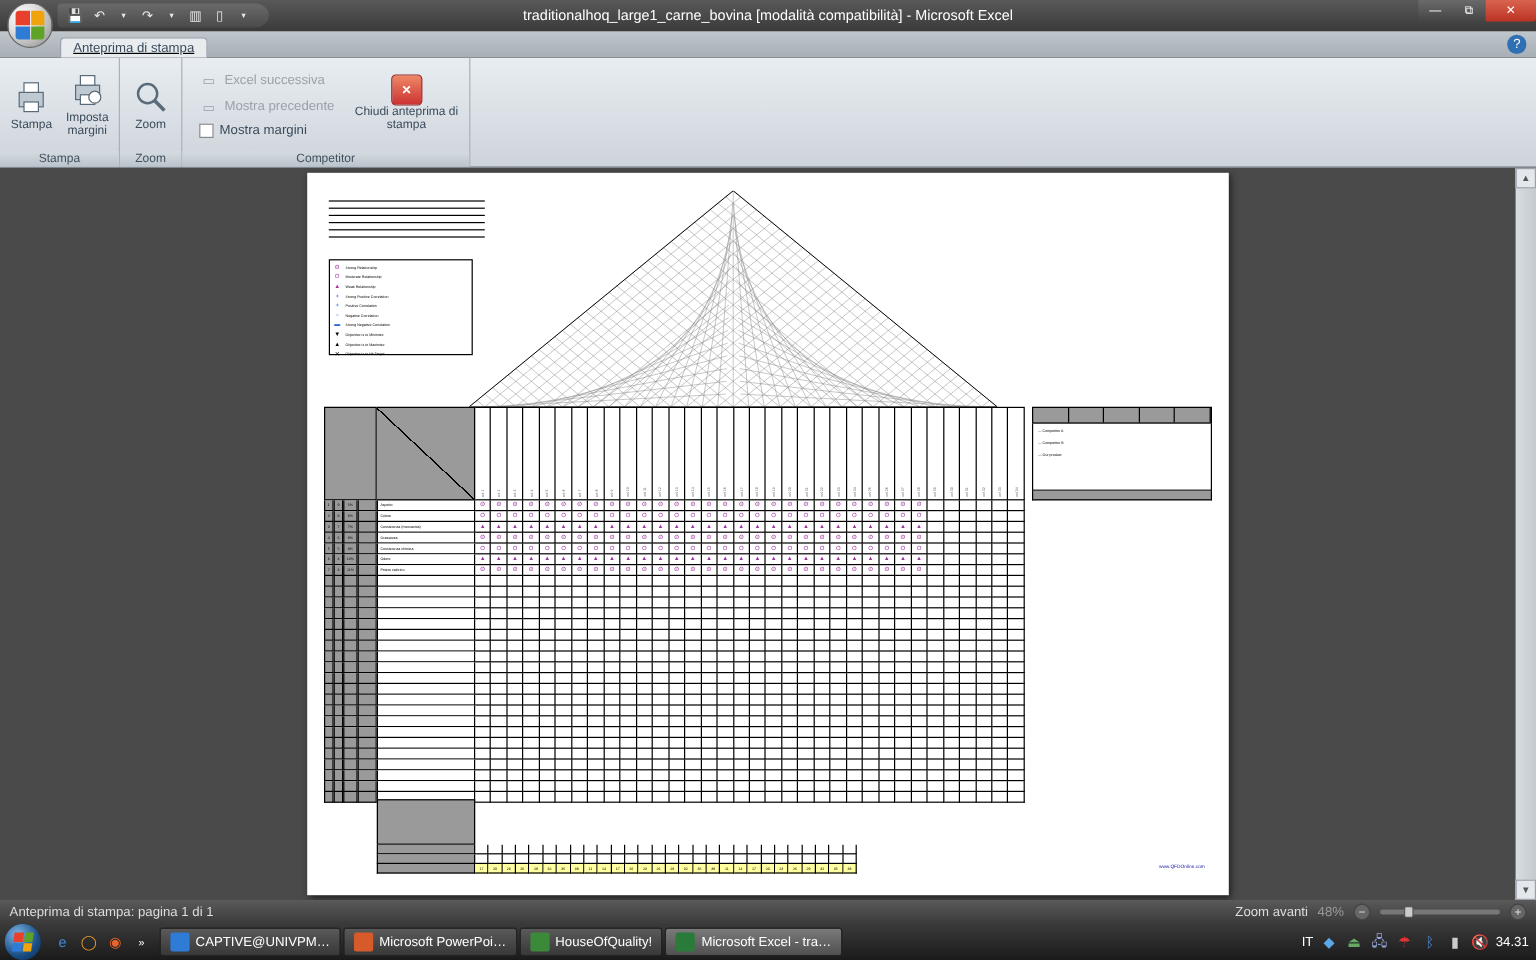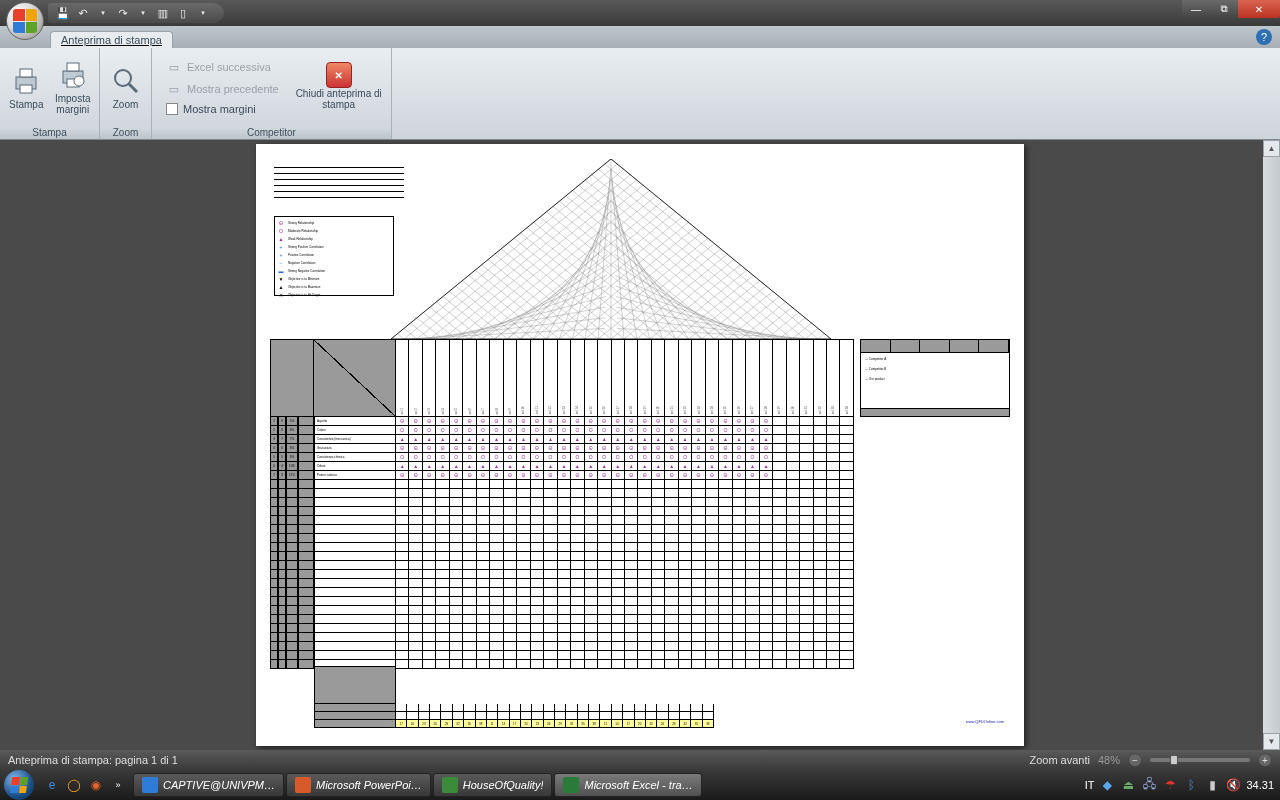--- a/index.html
+++ b/index.html
@@ -184,20 +184,21 @@
   <div class="qat-inner">
     <span class="qicon">💾</span>
     <span class="qicon">↶</span>
     <span class="qicon" style="font-size:7px;">▾</span>
     <span class="qicon">↷</span>
     <span class="qicon" style="font-size:7px;">▾</span>
     <span class="qicon">▥</span>
     <span class="qicon">▯</span>
     <span class="qicon" style="font-size:7px;">▾</span>
   </div>
+  <div class="title-text">traditionalhoq_large1_carne_bovina  [modalità compatibilità] - Microsoft Excel</div>
   <div class="win-controls">
     <div class="win-btn min">—</div>
     <div class="win-btn max">⧉</div>
     <div class="win-btn close">✕</div>
   </div>
 </div>
 
 <div class="tabbar">
   <div class="tab">Anteprima di stampa</div>
   <div class="help-icon">?</div>
@@ -1958,21 +1959,21 @@
           <span></span>
         </div>
       </div>
   </div>
   <div class="quick-icons">
     <span class="qi" style="color:#3d8ad6;">e</span>
     <span class="qi" style="color:#e89a2a;">◯</span>
     <span class="qi" style="color:#e8642a;">◉</span>
     <span class="qi" style="font-size:9px;">»</span>
   </div>
-  <div id="task-items" style="display:flex;font-style:italic;">
+  <div id="task-items" style="display:flex;">
       <div class="task-item">
         <span class="ticon" style="background:#2e7cd6;border-radius:2px;"></span>
         <span class="tlabel">CAPTIVE@UNIVPM…</span>
       </div>
       <div class="task-item">
         <span class="ticon" style="background:#d75b2a;border-radius:2px;"></span>
         <span class="tlabel">Microsoft PowerPoi…</span>
       </div>
       <div class="task-item">
         <span class="ticon" style="background:#3a8a3a;border-radius:2px;"></span>

